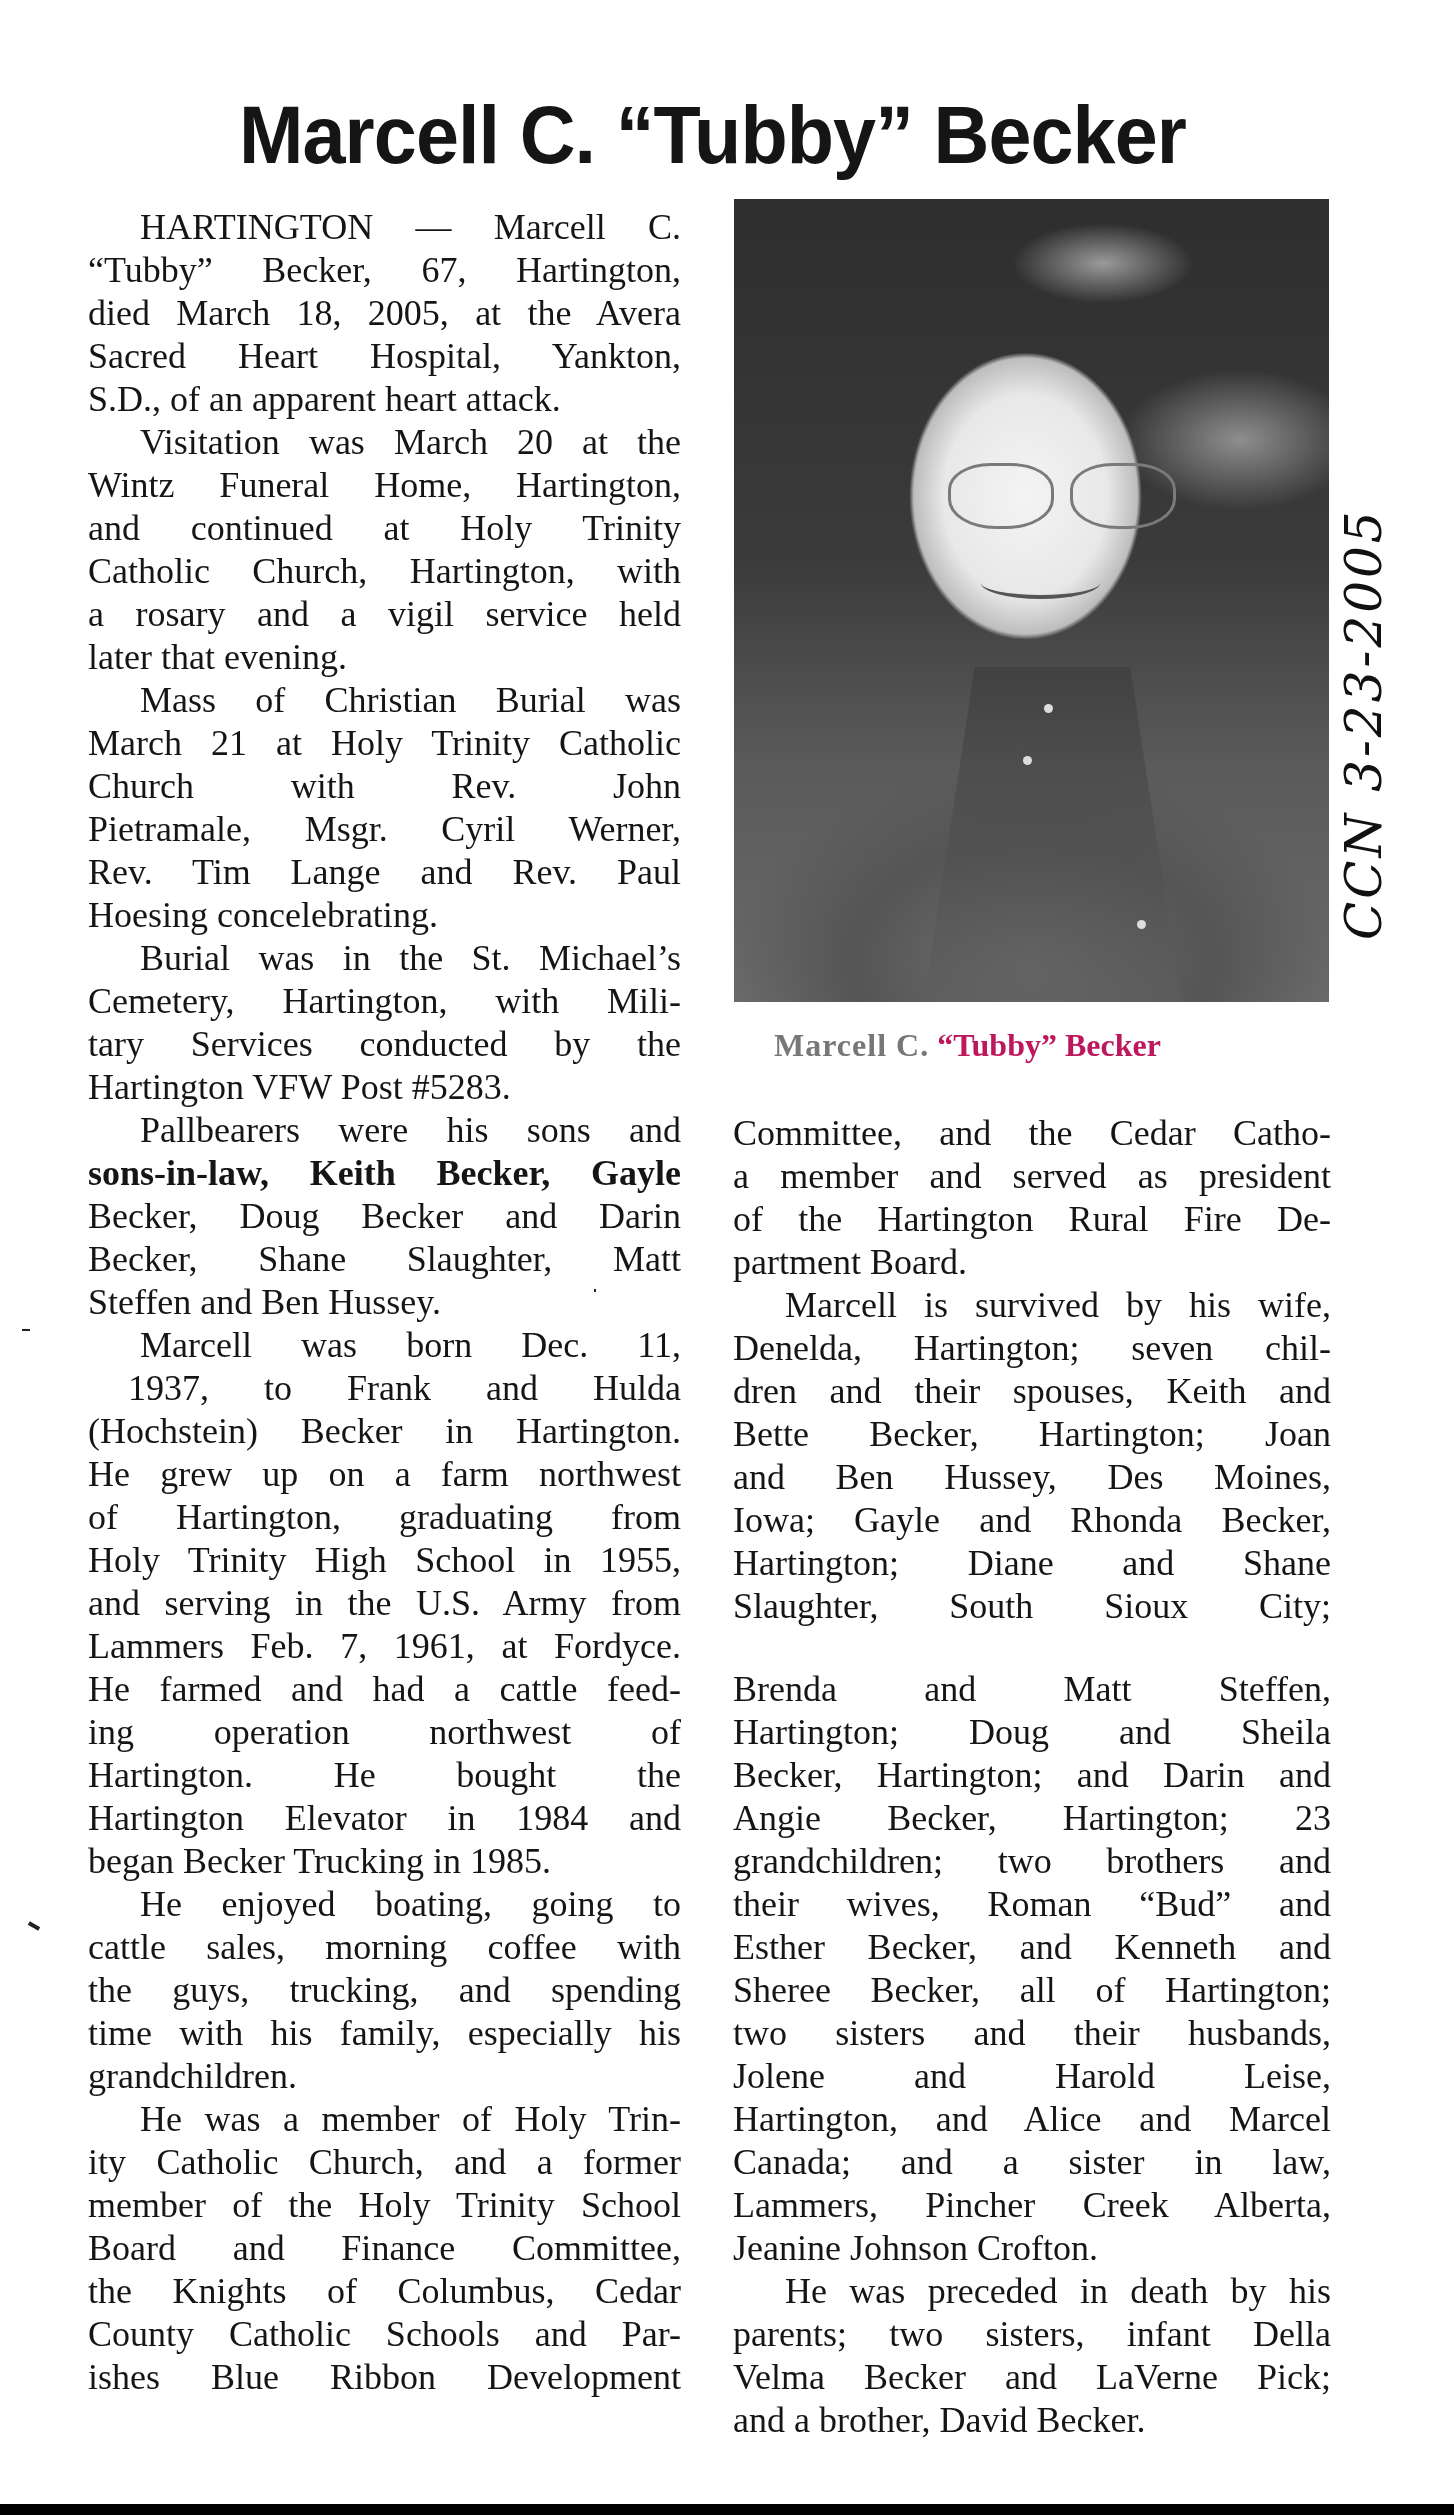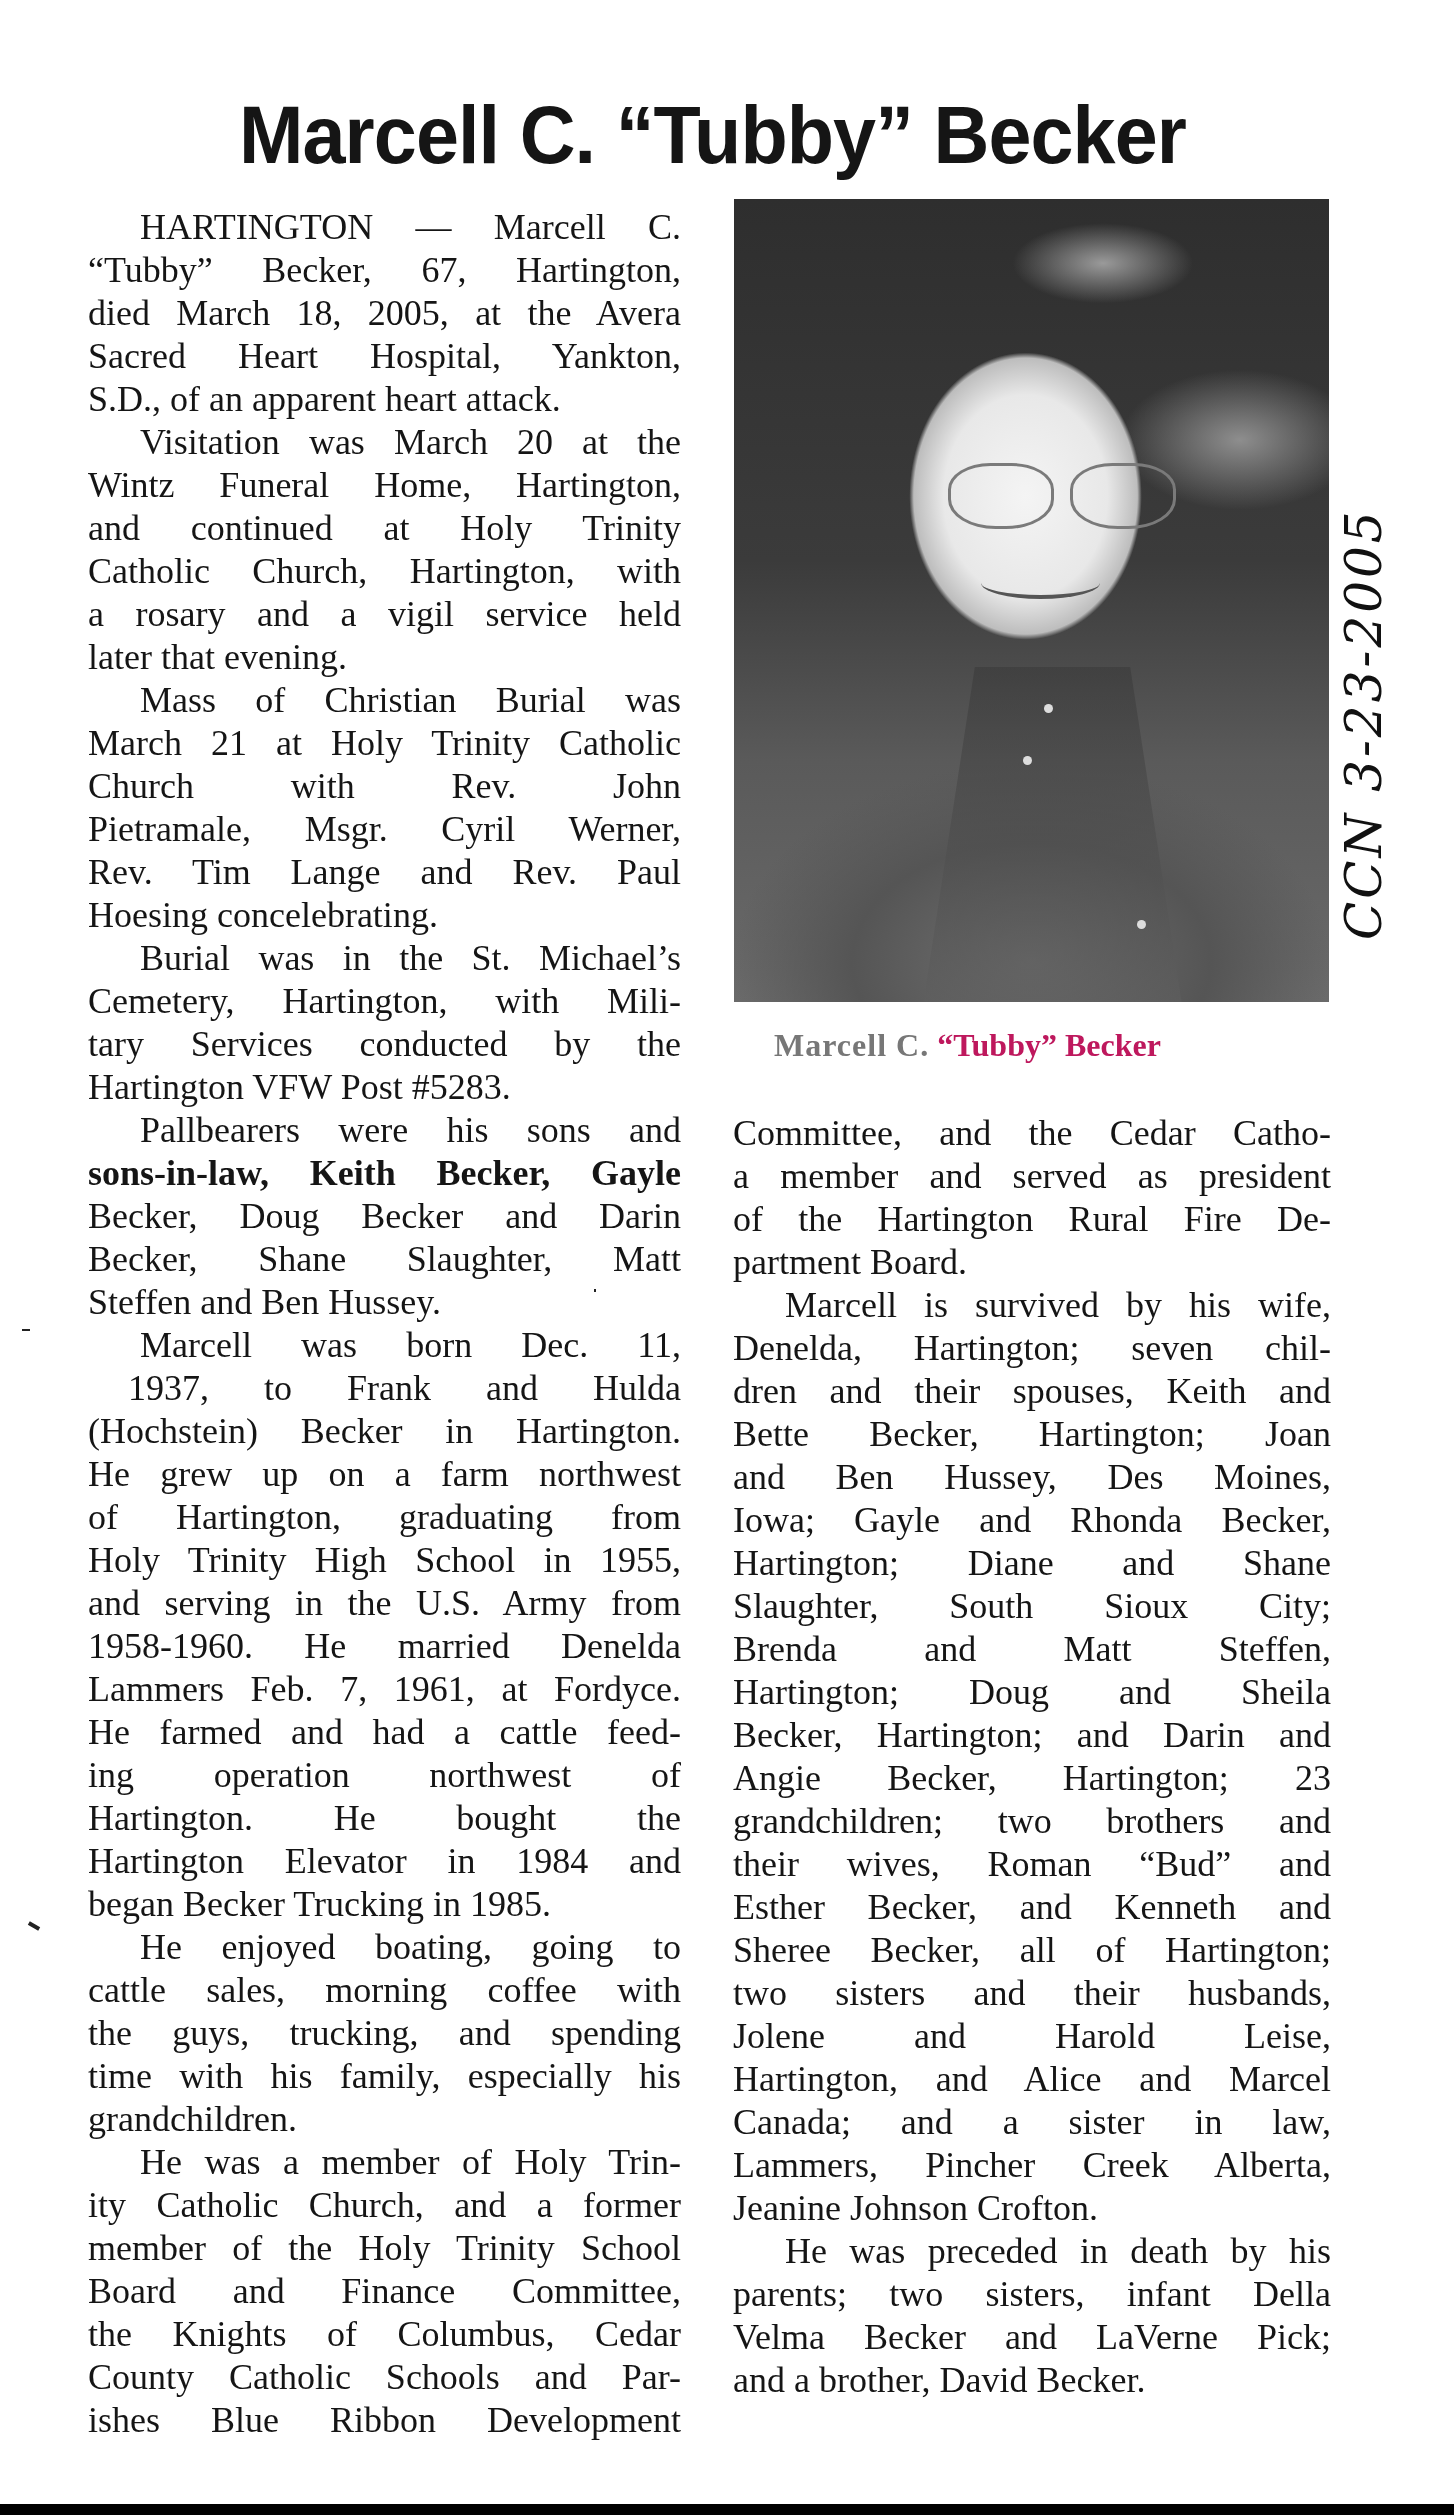--- a/index.html
+++ b/index.html
@@ -85,21 +85,20 @@
     <div class="line" style="white-space: normal;">Becker, Doug Becker and Darin</div>
     <div class="line" style="white-space: normal;">Becker, Shane Slaughter, Matt</div>
     <div class="line end" style="white-space: normal;">Steffen and Ben Hussey.</div>
     <div class="line indent" style="white-space: normal;">Marcell was born Dec. 11,</div>
     <div class="line" style="white-space: normal; margin-left: 40px;">1937, to Frank and Hulda</div>
     <div class="line" style="white-space: normal;">(Hochstein) Becker in Hartington.</div>
     <div class="line" style="white-space: normal;">He grew up on a farm northwest</div>
     <div class="line" style="white-space: normal;">of Hartington, graduating from</div>
     <div class="line" style="white-space: normal;">Holy Trinity High School in 1955,</div>
     <div class="line" style="white-space: normal;">and serving in the U.S. Army from</div>
-    <div class="line" style="white-space: normal;">1958-1960. He married Denelda</div>
     <div class="line" style="white-space: normal;">Lammers Feb. 7, 1961, at Fordyce.</div>
     <div class="line" style="white-space: normal;">He farmed and had a cattle feed-</div>
     <div class="line" style="white-space: normal;">ing operation northwest of</div>
     <div class="line" style="white-space: normal;">Hartington. He bought the</div>
     <div class="line" style="white-space: normal;">Hartington Elevator in 1984 and</div>
     <div class="line end" style="white-space: normal;">began Becker Trucking in 1985.</div>
     <div class="line indent" style="white-space: normal;">He enjoyed boating, going to</div>
     <div class="line" style="white-space: normal;">cattle sales, morning coffee with</div>
     <div class="line" style="white-space: normal;">the guys, trucking, and spending</div>
     <div class="line" style="white-space: normal;">time with his family, especially his</div>
@@ -136,21 +135,21 @@
     <div class="line" style="white-space: normal;">of the Hartington Rural Fire De-</div>
     <div class="line end" style="white-space: normal;">partment Board.</div>
     <div class="line indent" style="white-space: normal;">Marcell is survived by his wife,</div>
     <div class="line" style="white-space: normal;">Denelda, Hartington; seven chil-</div>
     <div class="line" style="white-space: normal;">dren and their spouses, Keith and</div>
     <div class="line" style="white-space: normal;">Bette Becker, Hartington; Joan</div>
     <div class="line" style="white-space: normal;">and Ben Hussey, Des Moines,</div>
     <div class="line" style="white-space: normal;">Iowa; Gayle and Rhonda Becker,</div>
     <div class="line" style="white-space: normal;">Hartington; Diane and Shane</div>
     <div class="line" style="white-space: normal;">Slaughter, South Sioux City;</div>
-    <div class="line" style="white-space: normal;">Brenda and Matt Steffen,</div>
+    <div class="line" style="white-space: normal; margin-top: 40px;">Brenda and Matt Steffen,</div>
     <div class="line" style="white-space: normal;">Hartington; Doug and Sheila</div>
     <div class="line" style="white-space: normal;">Becker, Hartington; and Darin and</div>
     <div class="line" style="white-space: normal;">Angie Becker, Hartington; 23</div>
     <div class="line" style="white-space: normal;">grandchildren; two brothers and</div>
     <div class="line" style="white-space: normal;">their wives, Roman “Bud” and</div>
     <div class="line" style="white-space: normal;">Esther Becker, and Kenneth and</div>
     <div class="line" style="white-space: normal;">Sheree Becker, all of Hartington;</div>
     <div class="line" style="white-space: normal;">two sisters and their husbands,</div>
     <div class="line" style="white-space: normal;">Jolene and Harold Leise,</div>
     <div class="line" style="white-space: normal;">Hartington, and Alice and Marcel</div>

